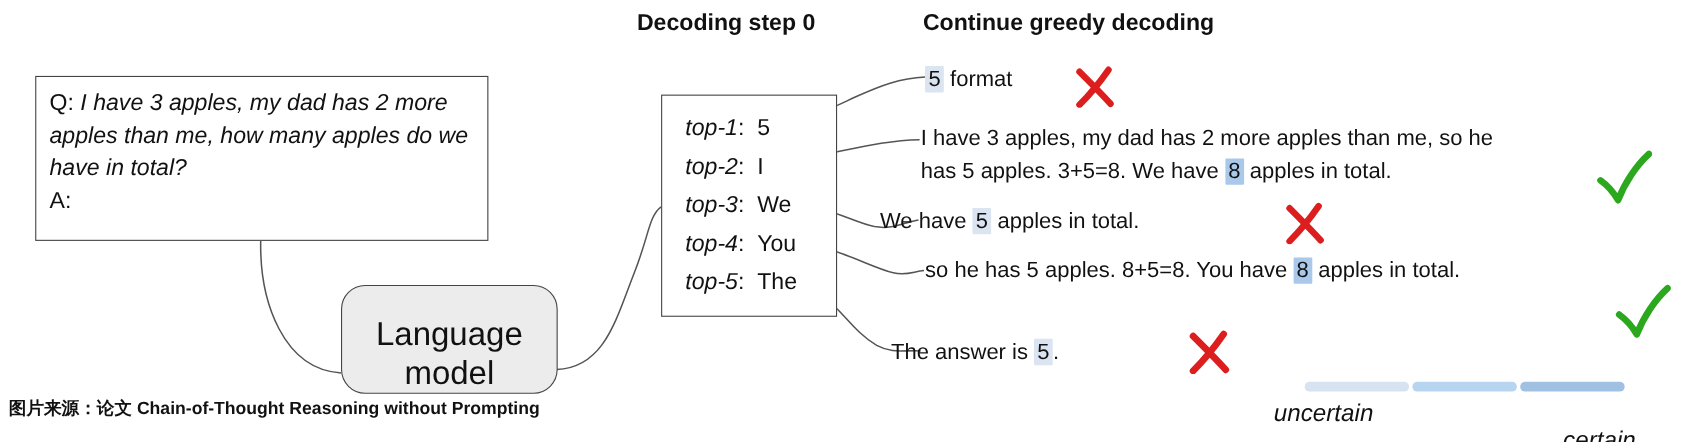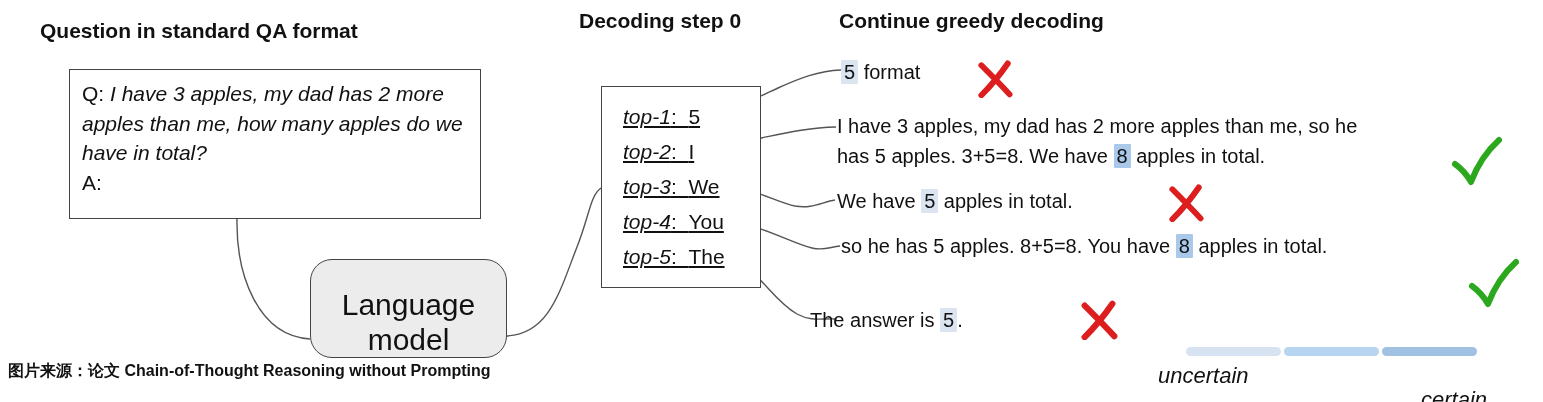--- a/index.html
+++ b/index.html
@@ -8,32 +8,32 @@
     font-family:"Liberation Sans",sans-serif;color:#111;overflow:hidden;
   }
   .connectors{position:absolute;left:0;top:0;pointer-events:none;}
   .heading{position:absolute;font-weight:bold;font-size:21px;white-space:nowrap;}
   .h-left{left:40px;top:19px;}
   .h-mid{left:579px;top:9px;}
   .h-right{left:839px;top:9px;}
   .qa-box{
     position:absolute;left:32px;top:69px;width:412px;height:150px;box-sizing:border-box;
     border:1.5px solid #444;background:#fff;padding:9px 12px;
-    font-size:21px;line-height:29.5px;margin-left:37px;
+    font-size:21px;line-height:29.5px;
   }
   .qa-box .it{font-style:italic;}
   .lm-box{
     position:absolute;left:310px;top:259px;width:197px;height:99px;box-sizing:border-box;
     border:1.6px solid #444;border-radius:22px;background:#ececec;
     display:flex;align-items:flex-end;justify-content:center;text-align:center;
     font-size:30px;line-height:35px;
   }
   .decode-box{
     position:absolute;left:601px;top:86px;width:160px;height:202px;box-sizing:border-box;
-    border:1.5px solid #444;background:#fff;padding-top:12px;text-decoration:underline;
+    border:1.5px solid #444;background:#fff;padding-top:12px;
   }
   .decode-row{height:35.2px;padding-left:21px;font-size:21px;display:flex;align-items:center;white-space:pre;}
   .decode-row .rank{font-style:italic;}
   .cont-item{position:absolute;font-size:20px;line-height:30px;}
   .cont-line{white-space:pre;}
   .hl{padding:1px 3px;border-radius:1px;}
   .mark{position:absolute;}
   .caption{position:absolute;left:8px;top:361px;font-weight:bold;font-size:16px;white-space:nowrap;}
   .legend-bar{position:absolute;left:1186px;top:347px;display:flex;gap:3px;}
   .legend-seg{width:95px;height:9px;border-radius:4.5px;}
@@ -51,21 +51,20 @@
       <path d="M 237,219 C 236,275 258,336 310,339"></path>
       <path d="M 506,336 C 550,334 560,290 577,247 C 590,214 590,196 601,188"></path>
       <path d="M 697,112 C 735,110 752,100 778,88 C 800,78 818,71 841,70"></path>
       <path d="M 689,147 C 745,147 785,128 836,127"></path>
       <path d="M 713,185 C 752,186 775,202 795,206 C 812,209 822,202 835,200"></path>
       <path d="M 718,221 C 758,222 788,242 812,248 C 824,251 830,247 840,246"></path>
       <path d="M 713,257 C 756,258 766,296 797,314 C 812,322 822,318 837,319"></path>
     </g>
   </svg>
 
-  <div class="heading h-left">Question in standard QA format</div>
   <div class="heading h-mid">Decoding step 0</div>
   <div class="heading h-right">Continue greedy decoding</div>
 
   <div class="qa-box">
     <span>Q:</span>
     <span class="it">I have 3 apples, my dad has 2 more apples than me, how many apples do we have in total?</span>
     <div>A:</div>
   </div>
 
   <div class="lm-box">
@@ -90,21 +89,21 @@
             <path d="M36,6 C27,19 17,31 7,41"></path>
           </g>
         </svg></div>
       <div class="cont-item" style="left: 837px; top: 111px;">
         <div class="cont-line"><span>I have 3 apples, my dad has 2 more apples than me, so he</span></div>
         <div class="cont-line"><span>has 5 apples. 3+5=8. We have </span><span class="hl" style="background: rgb(169, 200, 234);">8</span><span> apples in total.</span></div>
       </div>
       <div class="mark" style="left: 1450px; top: 136px;"><svg width="52" height="52" viewBox="0 0 52 52">
           <path d="M5,28 C12,33 17,39 21,46 C27,30 38,14 49,4" fill="none" stroke="#2ca81e" stroke-width="6" stroke-linecap="round" stroke-linejoin="round"></path>
         </svg></div>
-      <div class="cont-item" style="left: 837px; top: 186px;">
+      <div class="cont-item" style="left: 800px; top: 186px;">
         <div class="cont-line"><span>We have </span><span class="hl" style="background: rgb(219, 228, 241);">5</span><span> apples in total.</span></div>
       </div>
       <div class="mark" style="left: 1166px; top: 182px;"><svg width="40" height="40" viewBox="0 0 44 44">
           <g fill="none" stroke="#dc1e1e" stroke-width="6.5" stroke-linecap="round">
             <path d="M7,8 C17,18 28,29 38,40"></path>
             <path d="M36,6 C27,19 17,31 7,41"></path>
           </g>
         </svg></div>
       <div class="cont-item" style="left: 841px; top: 231px;">
         <div class="cont-line"><span>so he has 5 apples. 8+5=8. You have </span><span class="hl" style="background: rgb(169, 200, 234);">8</span><span> apples in total.</span></div>

